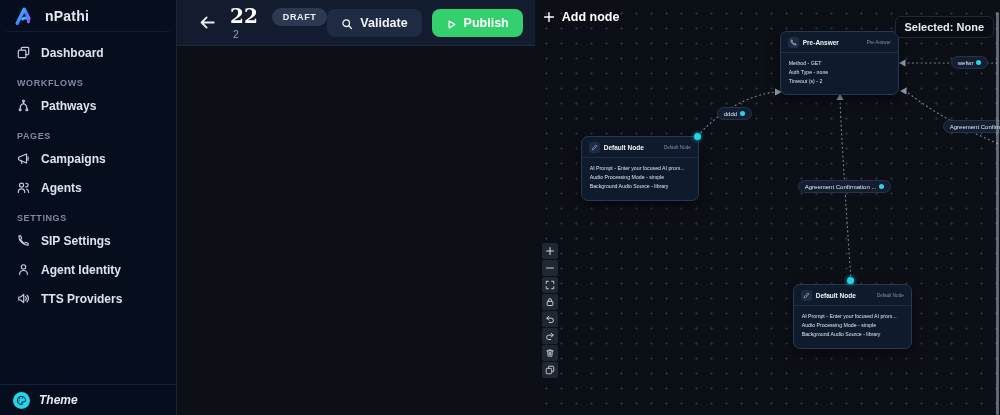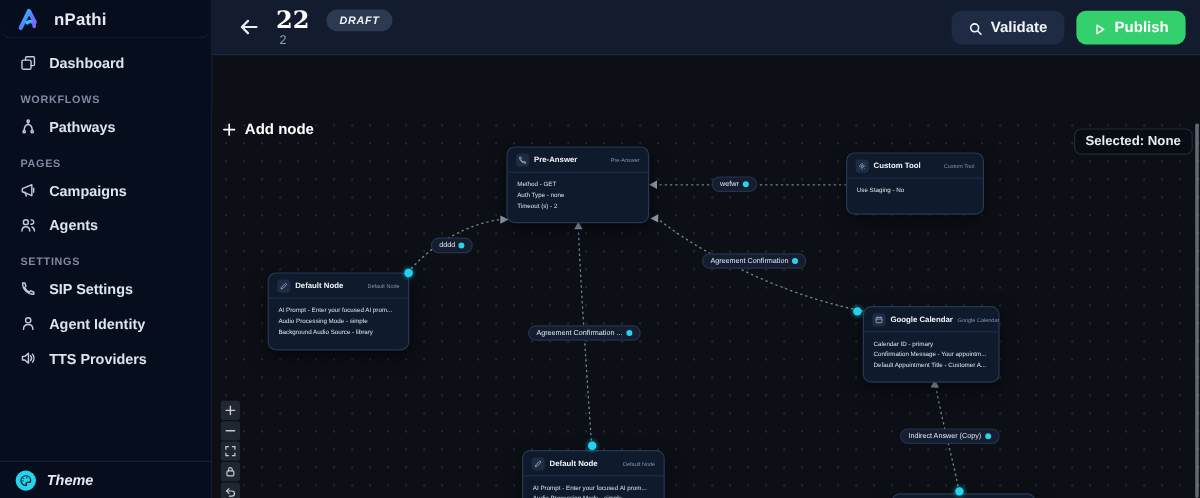--- a/index.html
+++ b/index.html
@@ -12,27 +12,27 @@
   .brand { height:32px; display:flex; align-items:center; gap:9px; padding:0 14px; border-bottom:1px solid #121d33;border-radius:10px; }
   .brand-name { font-size:14px; font-weight:bold; letter-spacing:.2px; }
   .nav { display:flex; flex-direction:column; padding-top:6px; }
   .nav-item { height:29px; display:flex; align-items:center; gap:11px; padding:0 17px; color:#dce4f0; font-size:12px; font-weight:600; cursor:pointer; }
   .nav-item svg { color:#c2cbdc; flex:0 0 auto; }
   .nav-section { padding:11px 17px 3px; font-size:9px; font-weight:bold; color:#7e8ba1; letter-spacing:.6px; }
   .theme-row { margin-top:auto; height:31px; border-top:1px solid #15203a; display:flex; align-items:center; gap:9px; padding:0 13px; font-size:12px; font-weight:600; cursor:pointer;font-style:italic; }
   .theme-ico { width:17px; height:17px; border-radius:50%; background:#24d3ee; color:#06202a; display:flex; align-items:center; justify-content:center; }
 
   
-  .main { flex:1; display:flex; flex-direction:column; min-width:0;gap:45px; }
+  .main { flex:1; display:flex; flex-direction:row; min-width:0; }
   .topbar { height:46px; background:#131c2e; border-bottom:1px solid #1d2940; display:flex; align-items:center; padding:0 12px 0 18px; }
   .back-btn { background:none; border:none; color:#e8edf5; cursor:pointer; display:flex; padding:4px; }
   .title-block { display:flex; flex-direction:column; margin-left:10px; line-height:1; }
   .flow-title { font-family:"DejaVu Serif", serif; font-size:20px; font-weight:bold; color:#fff; }
   .flow-subtitle { font-size:10.5px; color:#8fa0b8; margin-top:3px; padding-left:3px; }
-  .draft-badge { margin-left:14px; margin-bottom:12px; background:#2c3950; color:#eef2f8; font-size:9px; font-weight:bold; letter-spacing:.6px; padding:4px 11px; border-radius:10px;font-style:italic; }
+  .draft-badge { margin-left:14px; margin-bottom:12px; background:#2c3950; color:#eef2f8; font-size:9px; font-weight:bold; letter-spacing:.6px; padding:4px 11px; border-radius:10px; }
   .topbar-actions { margin-left:auto; display:flex; gap:10px; }
   .btn { display:flex; align-items:flex-end; gap:7px; border:none; border-radius:8px; padding:7px 14px; font-size:12.5px; font-weight:bold; cursor:pointer; font-family:inherit; }
   .btn-validate { background:#1e2b42; color:#f0f4fa; }
   .btn-publish { background:#35d06e; color:#ffffff; }
 
   
   .canvas { position:relative; flex:1; background:#0c0f15; overflow:hidden;
     background-image:radial-gradient(circle, #222b39 1px, transparent 1.2px);
     background-size:15px 15px; background-position:4px 6px; }
   .edges-svg { position:absolute; left:0; top:0; z-index:1; }

